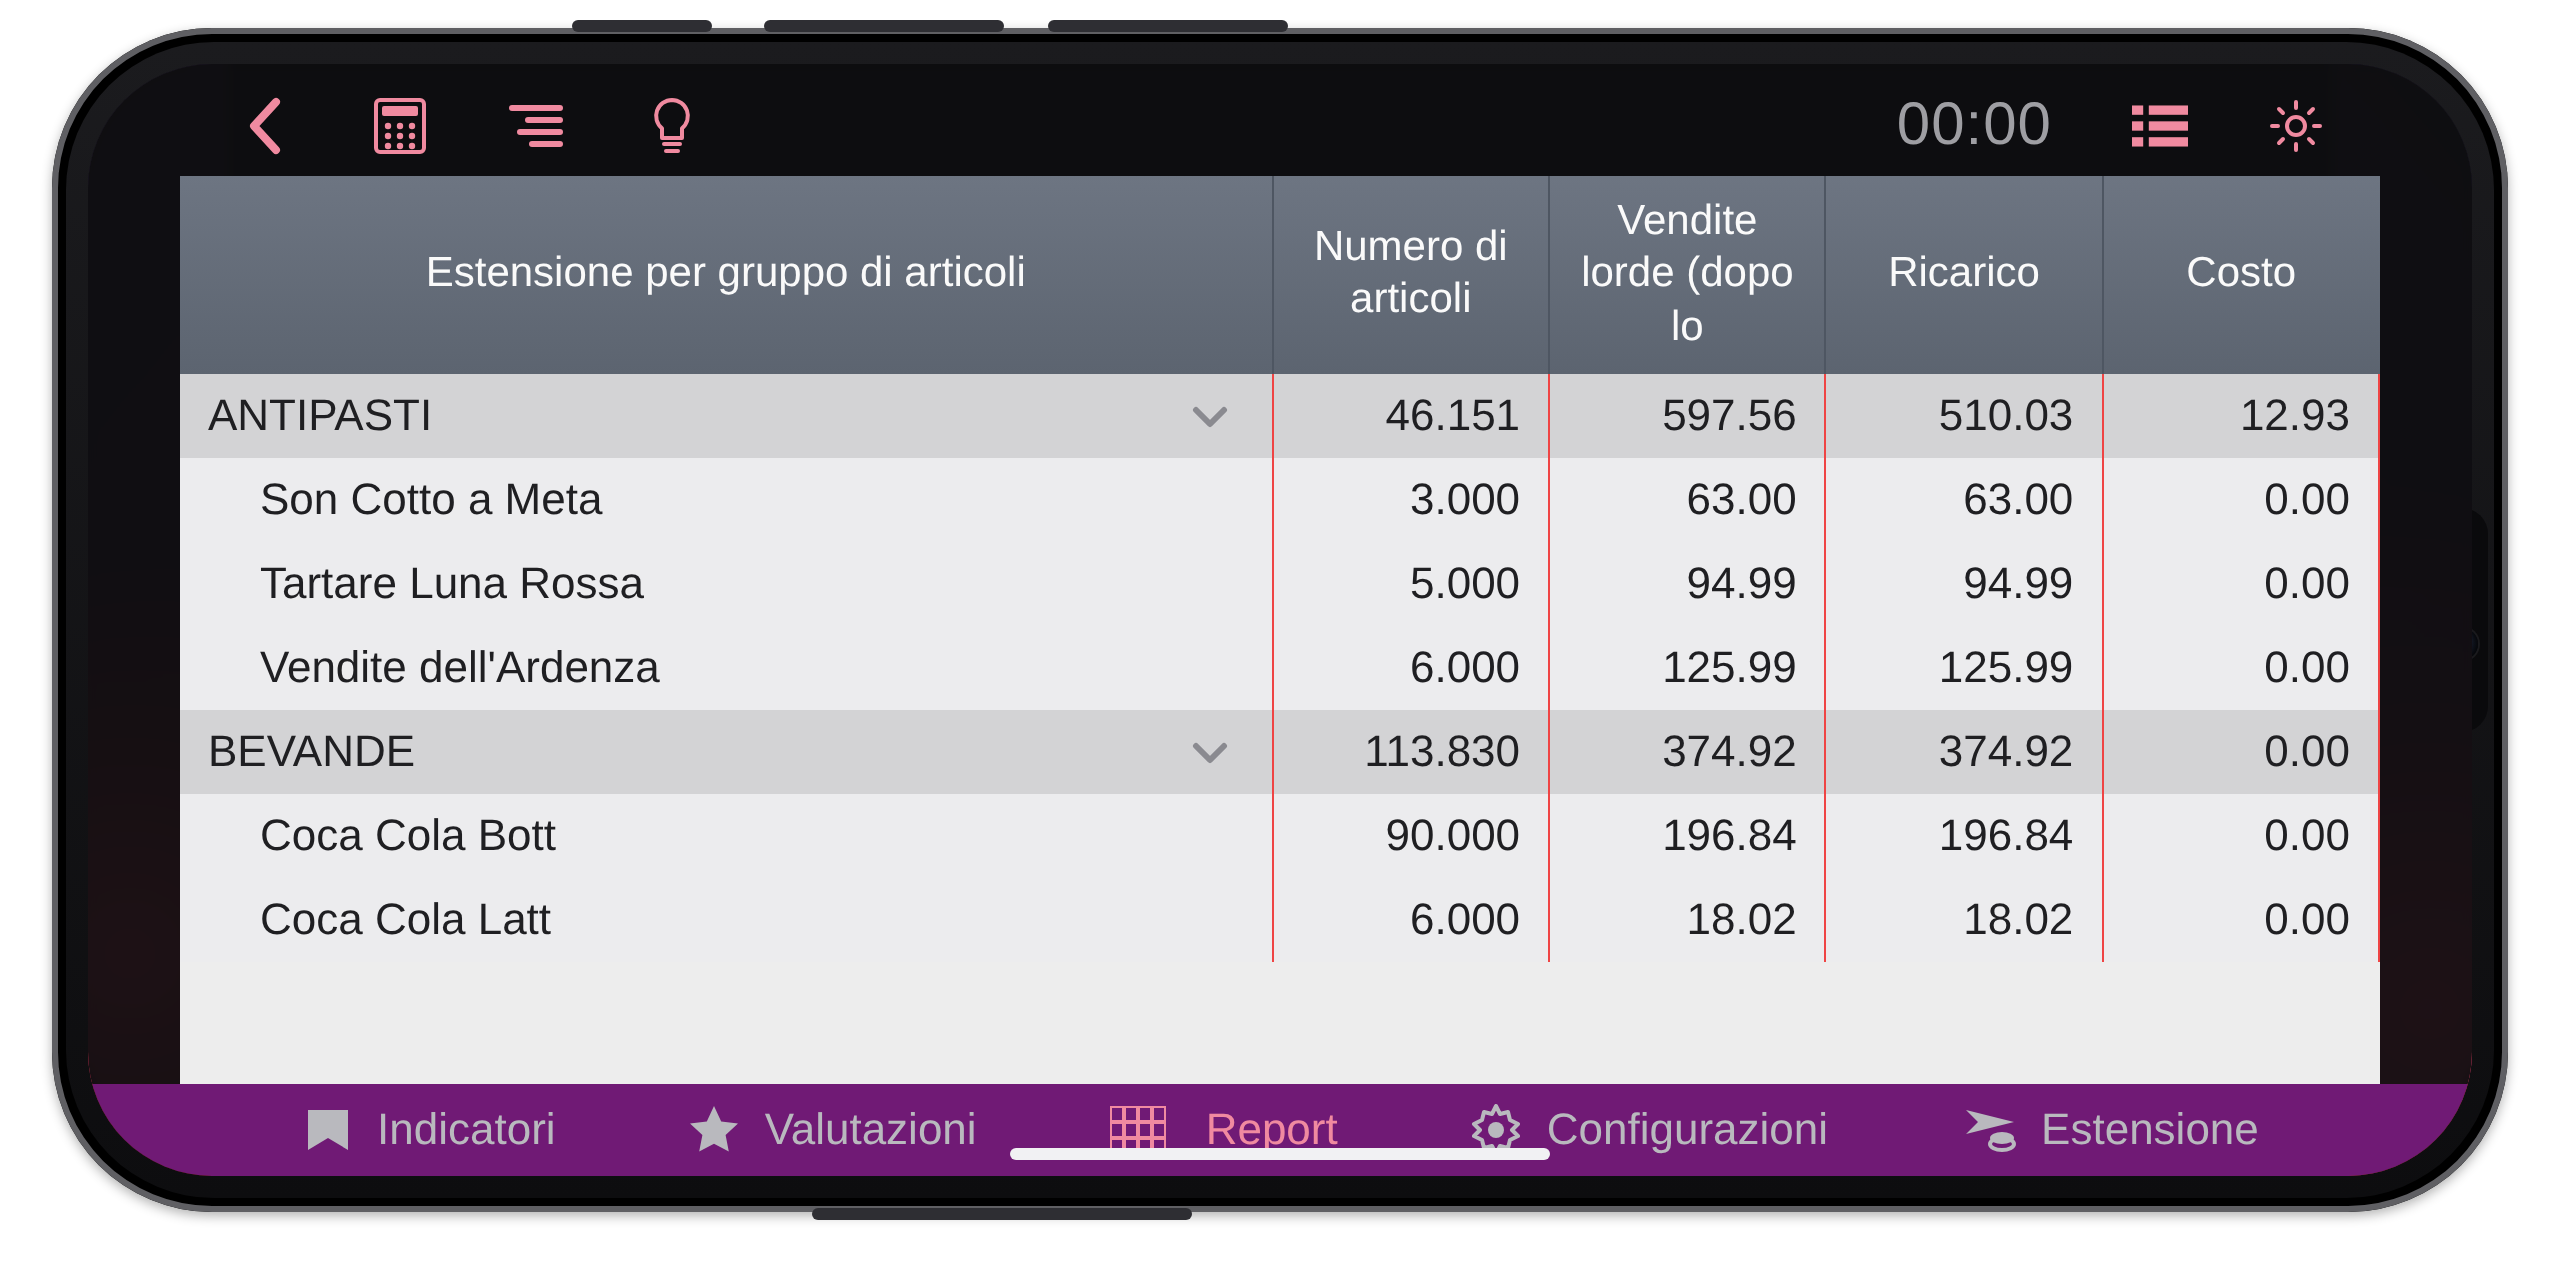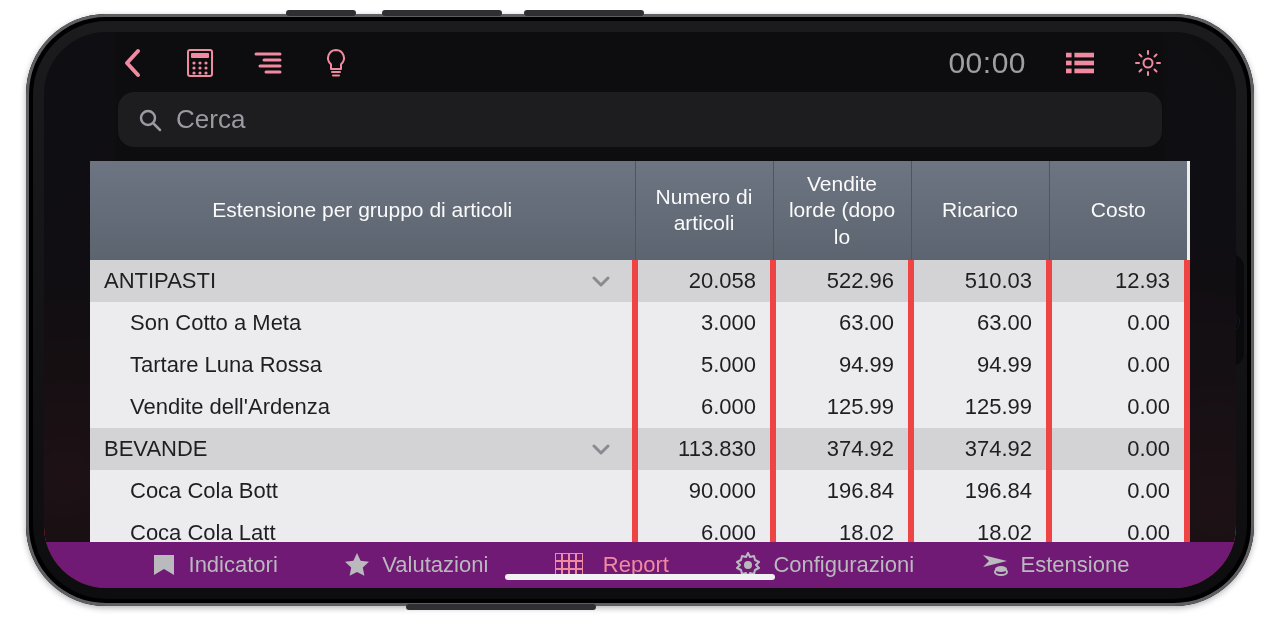--- a/index.html
+++ b/index.html
@@ -64,21 +64,21 @@
     .search input::placeholder{color:#9a9aa0;}
     
     .tablewrap{margin:0 46px;flex:1;overflow:hidden;background:#ededed;}
     table{width:100%;border-collapse:collapse;font-size:22px;color:#1f1f22;}
     thead th{background:linear-gradient(#6d7582,#5c6470);color:#fafafa;font-weight:400;
       padding:10px 14px;border-right:1px solid #4e5662;font-size:21px;line-height:1.25;
       height:70px;}
     thead th:last-child{border-right:none;}
     th.colA{width:545px;}
     th.colN{width:138px;}
-    tbody td{padding:8px 14px;border-right:6px solid #ef4444;height:38px;white-space:nowrap;}
+    tbody td{padding:8px 14px;border-right:1px solid #ef4444;height:38px;white-space:nowrap;}
     tbody td.num{text-align:right;font-variant-numeric:tabular-nums;}
     tbody tr.group td{background:#d3d3d5;font-weight:400;}
     tbody tr.item td{background:#ececee;}
     tbody tr.item td.label{padding-left:40px;}
     .grp-label{display:flex;align-items:center;justify-content:space-between;padding-right:8px;}
     .chev{color:#8a8a90;}
     
     .tabbar{display:flex;align-items:center;justify-content:space-evenly;
       padding:10px 40px 10px 40px;background:#701a75;}
     .tab{display:flex;align-items:center;gap:12px;color:#b9b9be;font-size:22px;cursor:pointer;}
@@ -155,29 +155,20 @@
               </svg>
         </span>
         <span class="tb-btn">
           <svg width="28" height="28" viewBox="0 0 28 28" fill="none">
                 <circle cx="14" cy="14" r="4.5" stroke="#f08aa0" stroke-width="2"></circle>
                 <path d="M14 2v3M14 23v3M26 14h-3M5 14H2M22.5 5.5l-2 2M7.5 20.5l-2 2M22.5 22.5l-2-2M7.5 7.5l-2-2" stroke="#f08aa0" stroke-width="2" stroke-linecap="round"></path>
               </svg>
         </span>
       </div>
 
-      <div class="searchwrap">
-        <div class="search">
-          <svg width="24" height="24" viewBox="0 0 24 24" fill="none">
-                <circle cx="10" cy="10" r="7" stroke="#9a9aa0" stroke-width="2.5"></circle>
-                <line x1="16" y1="16" x2="22" y2="22" stroke="#9a9aa0" stroke-width="2.5" stroke-linecap="round"></line>
-              </svg>
-          <input placeholder="Cerca" style="">
-        </div>
-      </div>
 
       <div class="tablewrap">
         <table>
           <thead>
             <tr>
               <th class="colA">Estensione per gruppo di articoli</th>
               <th class="colN">Numero di articoli</th>
               <th class="colN">Vendite lorde (dopo lo</th>
               <th class="colN">Ricarico</th>
               <th class="colN">Costo</th>
@@ -186,22 +177,22 @@
           <tbody id="tbody">
                 <tr class="group">
                   <td class="label">
                     <div class="grp-label">
                       <span>ANTIPASTI</span>
                       <span class="chev"><svg width="18" height="12" viewBox="0 0 18 12">
                           <path d="M2 2l7 7 7-7" fill="none" stroke="#8a8a90" stroke-width="3" stroke-linecap="round" stroke-linejoin="round"></path>
                         </svg></span>
                     </div>
                   </td>
-                  <td class="num">20.058</td>
-                  <td class="num">522.96</td>
+                  <td class="num">46.151</td>
+                  <td class="num">597.56</td>
                   <td class="num">510.03</td>
                   <td class="num">12.93</td>
                 </tr>
                 <tr class="item">
                   <td class="label">Son Cotto a Meta</td>
                   <td class="num">3.000</td>
                   <td class="num">63.00</td>
                   <td class="num">63.00</td>
                   <td class="num">0.00</td>
                 </tr>

